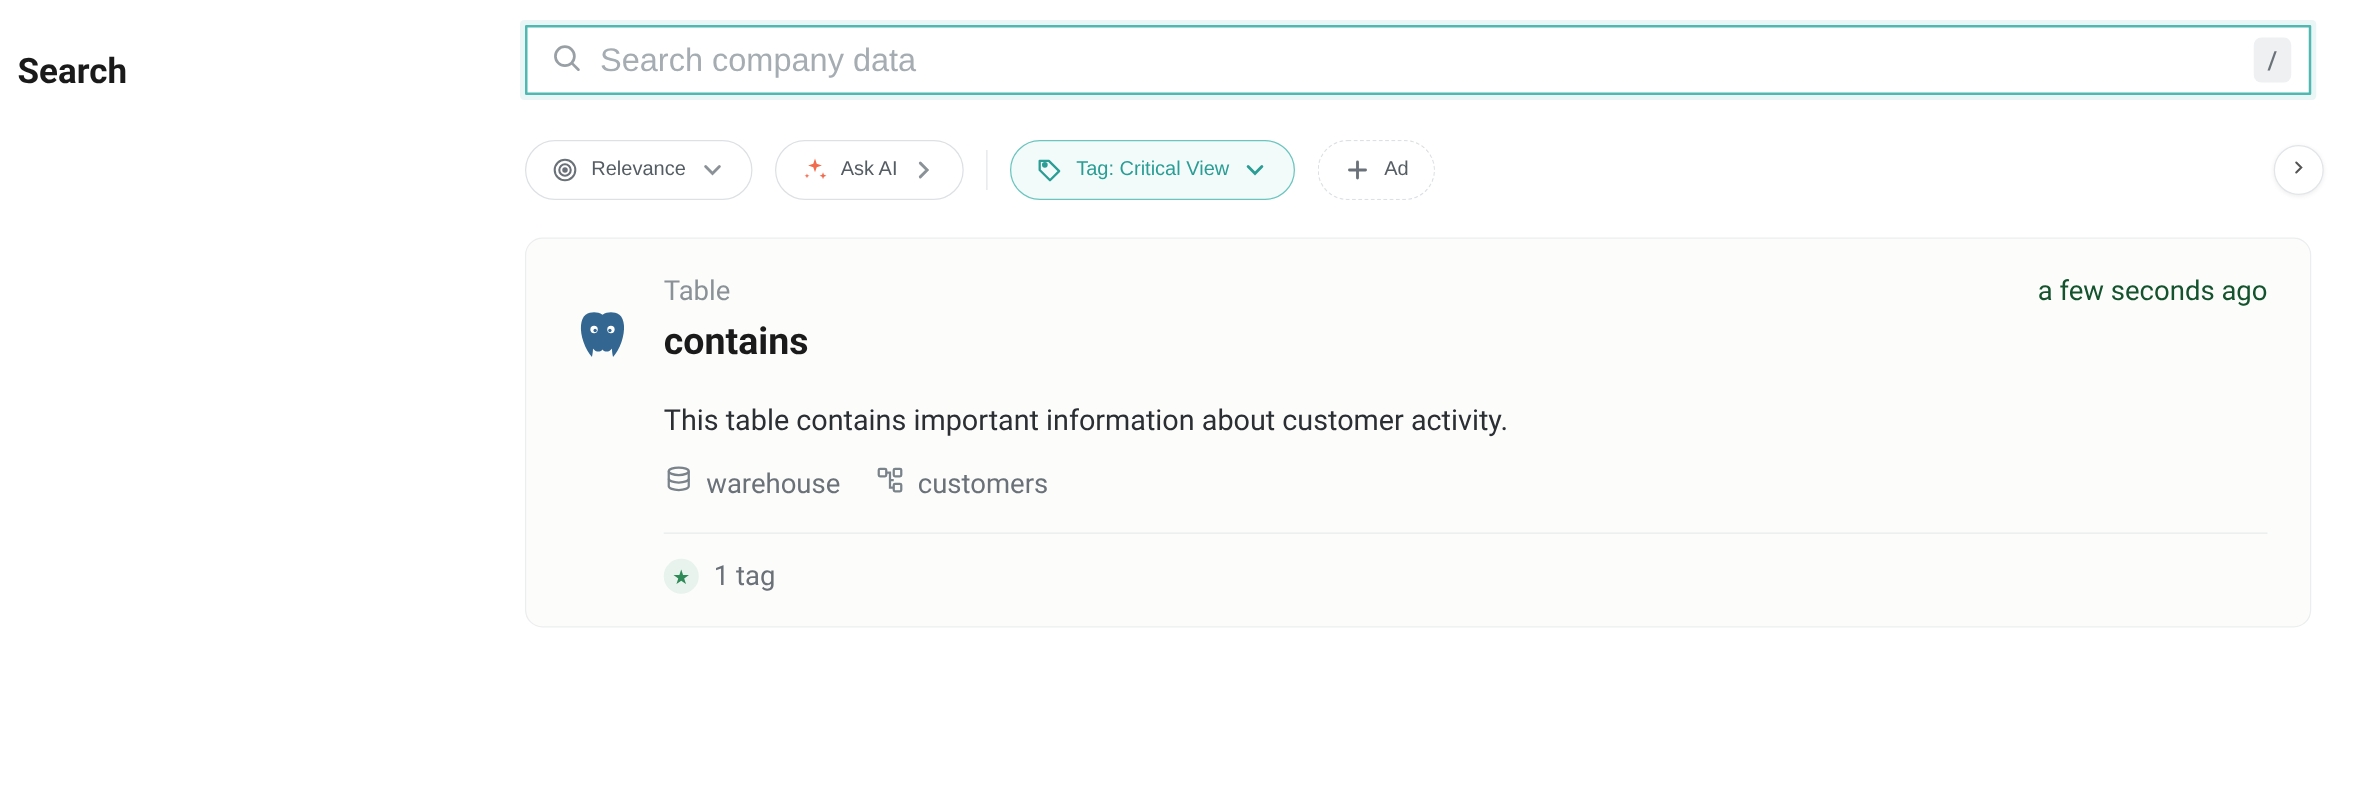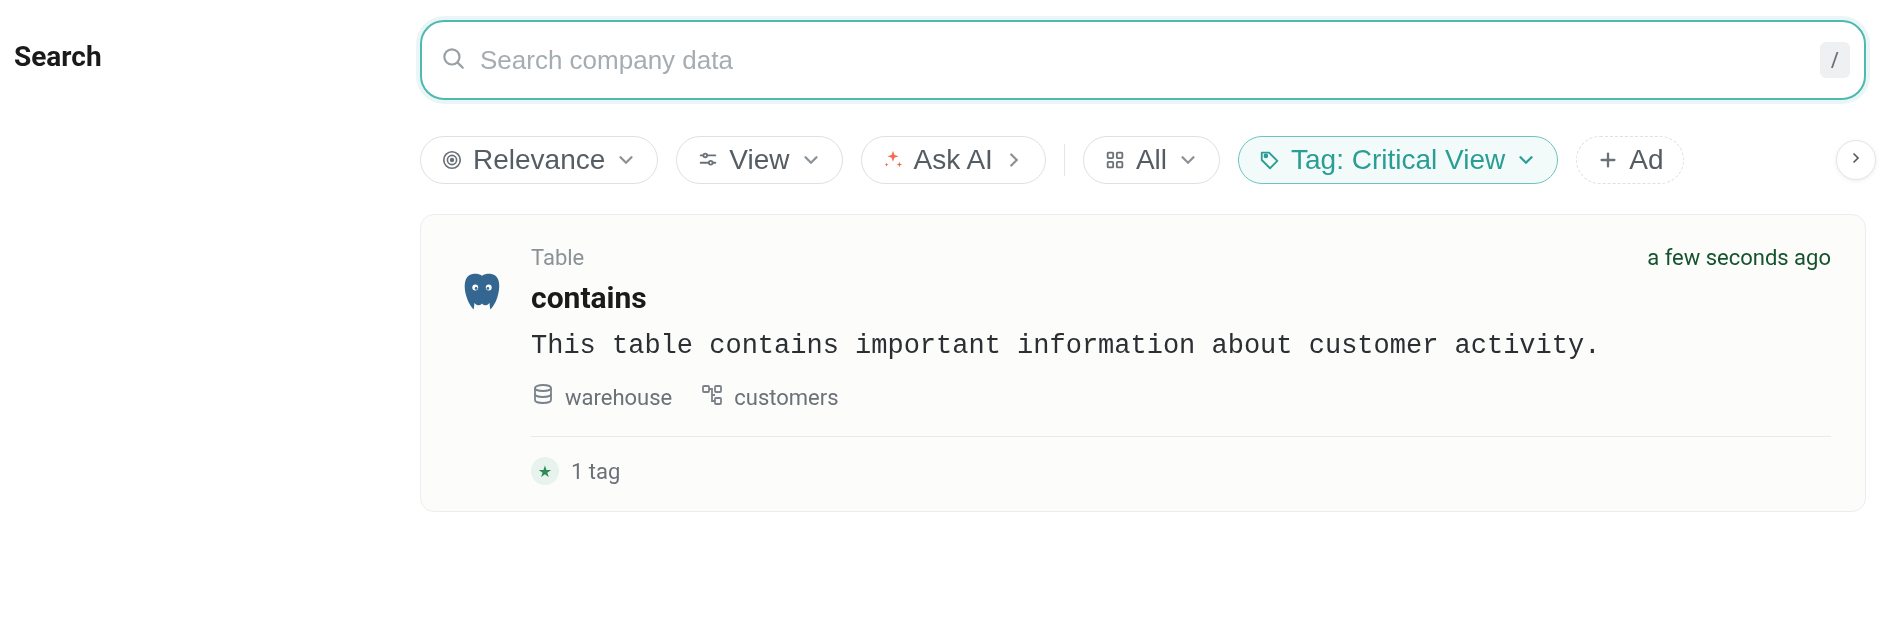--- a/index.html
+++ b/index.html
@@ -5,42 +5,42 @@
   * { box-sizing: border-box; margin: 0; padding: 0; }
   body {
     font-family: -apple-system, BlinkMacSystemFont, "Segoe UI", Roboto, Helvetica, Arial, sans-serif;
     background: #fff;
     width: 1886px;
     height: 636px;
     color: #1a1a1a;
   }
   .page {
     display: flex;
-    padding: 20px 0 0 0;
+    padding: 20px 17px 0 0;
   }
   .left-col {
     width: 420px;
     padding: 20px 0 0 14px;
   }
   .page-title {
     font-size: 28px;
     font-weight: 700;
     color: #1a1a1a;
   }
   .main-col {
     flex: 1;
     padding-right: 20px;
     position: relative;
   }
   .search-wrap {
     display: flex;
     align-items: center;
     border: 2px solid #4fb8b0;
-    border-radius: 24px;
-    height: 80px;
+    border-radius: 1px;
+    height: 56px;
     padding: 0 14px 0 18px;
     box-shadow: 0 0 0 4px rgba(79,184,176,0.12);
     background: #fff;
   }
   .search-icon svg { width: 26px; height: 26px; stroke: #98a0a6; }
   .search-input {
     flex: 1;
     border: none;
     outline: none;
     font-size: 26px;
@@ -69,21 +69,21 @@
     position: relative;
   }
   .pill {
     display: inline-flex;
     align-items: center;
     gap: 10px;
     border: 1.5px solid #dde1e4;
     border-radius: 999px;
     padding: 8px 20px;
     height: 48px;
-    font-size: 28px;
+    font-size: 16px;
     color: #555d64;
     background: #fff;
     cursor: pointer;
     white-space: nowrap;
   }
   .pill.active {
     border-color: #6bc5bf;
     color: #2a9d95;
     background: #f2fbfa;
   }
@@ -145,24 +145,23 @@
     font-size: 22px;
     color: #14532d;
   }
   .name {
     font-size: 30px;
     font-weight: 700;
     color: #1a1a1a;
     margin-top: 10px;
   }
   .desc {
-    font-size: 27px;
+    font-size: 23px;
     color: #2b2f33;
-    margin-top: 16px;
-    font-family: Liberation Mono, monospace;
+    margin-top: 32px;
   }
   .crumbs {
     display: flex;
     gap: 28px;
     margin-top: 22px;
     padding-bottom: 24px;
     border-bottom: 1px solid #e8eaec;
     align-items: flex-end;
   }
   .crumb {
@@ -227,71 +226,39 @@
             </svg>
         </span>
         <span>Relevance</span>
         <span class="icon-slot">
           <svg class="chev" viewBox="0 0 24 24" fill="none" stroke="#8a9298" stroke-width="2.5" stroke-linecap="round">
               <polyline points="6 9 12 15 18 9"></polyline>
             </svg>
         </span>
       </button>
 
-      <button class="pill">
-        <span class="icon-slot">
-          <svg viewBox="0 0 24 24" fill="none" stroke="#6a7178" stroke-width="2" stroke-linecap="round">
-              <line x1="4" y1="7" x2="20" y2="7"></line>
-              <circle cx="9" cy="7" r="2" fill="#fff"></circle>
-              <line x1="4" y1="15" x2="20" y2="15"></line>
-              <circle cx="15" cy="15" r="2" fill="#fff"></circle>
-            </svg>
-        </span>
-        <span>View</span>
-        <span class="icon-slot">
-          <svg class="chev" viewBox="0 0 24 24" fill="none" stroke="#8a9298" stroke-width="2.5" stroke-linecap="round">
-              <polyline points="6 9 12 15 18 9"></polyline>
-            </svg>
-        </span>
-      </button>
 
       <button class="pill">
         <span class="icon-slot ai-icon">
           <svg viewBox="0 0 24 24" fill="#f26b4e">
               <path d="M12 2l1.5 4.5L18 8l-4.5 1.5L12 14l-1.5-4.5L6 8l4.5-1.5z"></path>
               <path d="M19 14l.8 2.2L22 17l-2.2.8L19 20l-.8-2.2L16 17l2.2-.8z"></path>
               <path d="M5 15l.6 1.6L7.2 17l-1.6.6L5 19.2l-.6-1.6L2.8 17l1.6-.4z"></path>
             </svg>
         </span>
         <span>Ask AI</span>
         <span class="icon-slot">
           <svg class="chev" viewBox="0 0 24 24" fill="none" stroke="#8a9298" stroke-width="2.5" stroke-linecap="round">
               <polyline points="9 6 15 12 9 18"></polyline>
             </svg>
         </span>
       </button>
 
       <div class="divider"></div>
 
-      <button class="pill">
-        <span class="icon-slot">
-          <svg viewBox="0 0 24 24" fill="none" stroke="#6a7178" stroke-width="2">
-              <rect x="4" y="4" width="6" height="6" rx="1"></rect>
-              <rect x="14" y="4" width="6" height="6" rx="1"></rect>
-              <rect x="4" y="14" width="6" height="6" rx="1"></rect>
-              <rect x="14" y="14" width="6" height="6" rx="1"></rect>
-            </svg>
-        </span>
-        <span>All</span>
-        <span class="icon-slot">
-          <svg class="chev" viewBox="0 0 24 24" fill="none" stroke="#8a9298" stroke-width="2.5" stroke-linecap="round">
-              <polyline points="6 9 12 15 18 9"></polyline>
-            </svg>
-        </span>
-      </button>
 
       <button class="pill active">
         <span class="icon-slot">
           <svg viewBox="0 0 24 24" fill="none" stroke="#2a9d95" stroke-width="2" stroke-linejoin="round">
               <path d="M20 13l-8 8-9-9V4h8z"></path>
               <circle cx="7.5" cy="7.5" r="1.5" fill="#2a9d95"></circle>
             </svg>
         </span>
         <span>Tag: Critical View</span>
         <span class="icon-slot">

